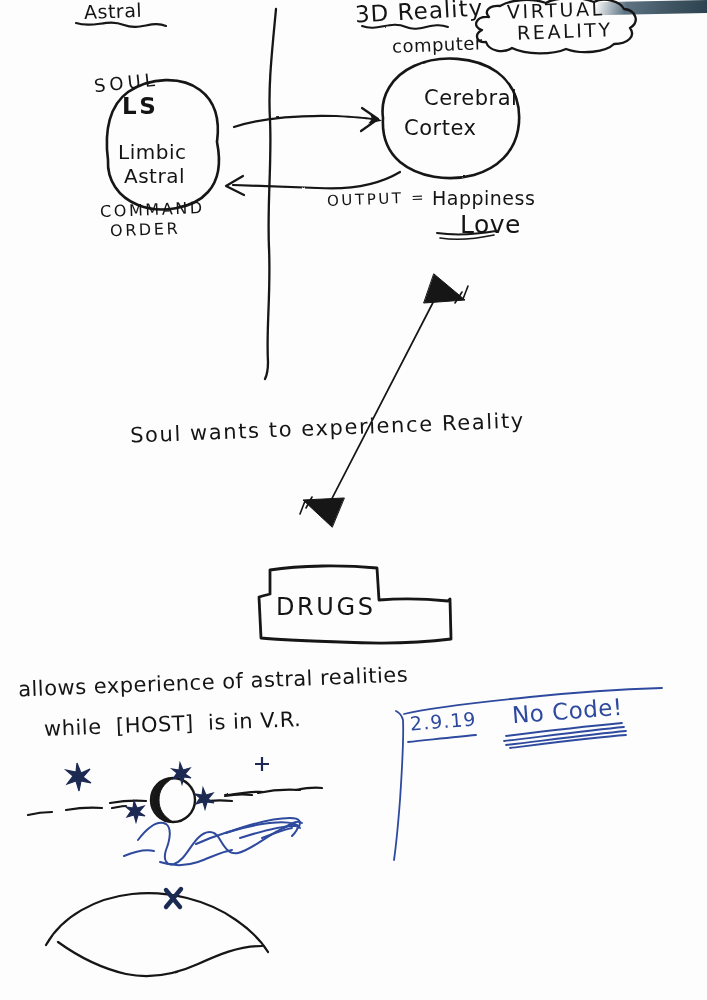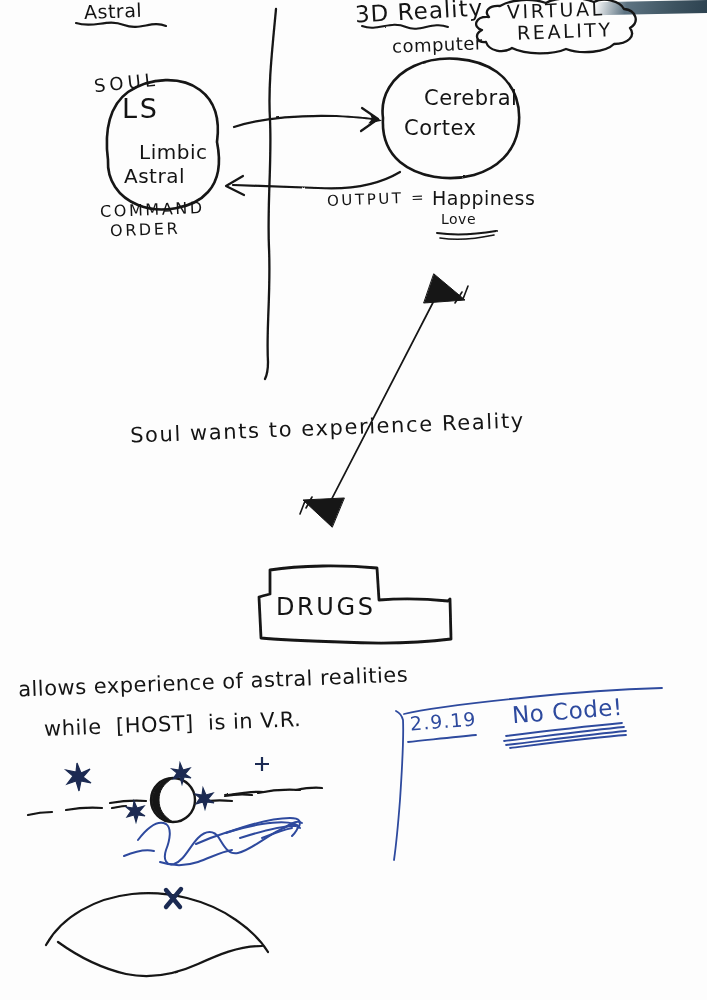--- a/index.html
+++ b/index.html
@@ -191,34 +191,34 @@
 
   <div class="hw rot-n3" style="left:355px; top:0px; font-size:23px; letter-spacing:1px;">3D Reality</div>
 
   <div class="hw rot-n2" style="left:392px; top:36px; font-size:18px;">computer</div>
 
   <div class="hw wide rot-n2" style="left:507px; top:1px; font-size:19px;">VIRTUAL</div>
   <div class="hw wide rot-n2" style="left:517px; top:22px; font-size:19px;">REALITY</div>
 
   <div class="hw wider rot-n6" style="left:94px; top:74px; font-size:18px;">SOUL</div>
 
-  <div class="hw wide" style="left:122px; top:95px; font-size:27px;">LS</div>
-
-  <div class="hw" style="left:118px; top:142px; font-size:20px;margin-left:21px;">Limbic</div>
+  <div class="hw wide" style="left:122px; top:95px; font-size:23px;font-weight:bold;">LS</div>
+
+  <div class="hw" style="left:118px; top:142px; font-size:20px;">Limbic</div>
   <div class="hw" style="left:124px; top:166px; font-size:20px;">Astral</div>
 
   <div class="hw wide rot-n2" style="left:100px; top:202px; font-size:16px;">COMMAND</div>
   <div class="hw wide rot-n2" style="left:110px; top:222px; font-size:16px;">ORDER</div>
 
   <div class="hw" style="left:400px; top:88px; font-size:21px;margin-left:24px;">Cerebral</div>
   <div class="hw" style="left:404px; top:118px; font-size:21px;text-align:right;">Cortex</div>
 
   <div class="hw wide rot-n2" style="left:327px; top:192px; font-size:15px;">OUTPUT =</div>
   <div class="hw" style="left:432px; top:189px; font-size:19px;">Happiness</div>
-  <div class="hw" style="left:441px; top:212px; font-size:14px;text-align:right;">Love</div>
+  <div class="hw" style="left:460px; top:212px; font-size:25px;text-align:right;">Love</div>
 
   <div class="hw rot-n2" style="left:130px; top:418px; font-size:21px; letter-spacing:1.6px;">Soul wants to experience Reality</div>
 
   <div class="hw wide" style="left:276px; top:572px; font-size:24px;margin-top:23px;">DRUGS</div>
 
   <div class="hw slant rot-n2" style="left:18px; top:672px; font-size:21px;">allows experience of astral realities</div>
   <div class="hw slant rot-n2" style="left:44px; top:714px; font-size:21px;">while  [HOST]  is in V.R.</div>
 
   <div class="hw ink-blue slant2 rot-n4" style="left:410px; top:712px; font-size:19px; letter-spacing:1px;">2.9.19</div>
   <div class="hw ink-blue slant2 rot-n4" style="left:512px; top:700px; font-size:23px;">No Code!</div>

